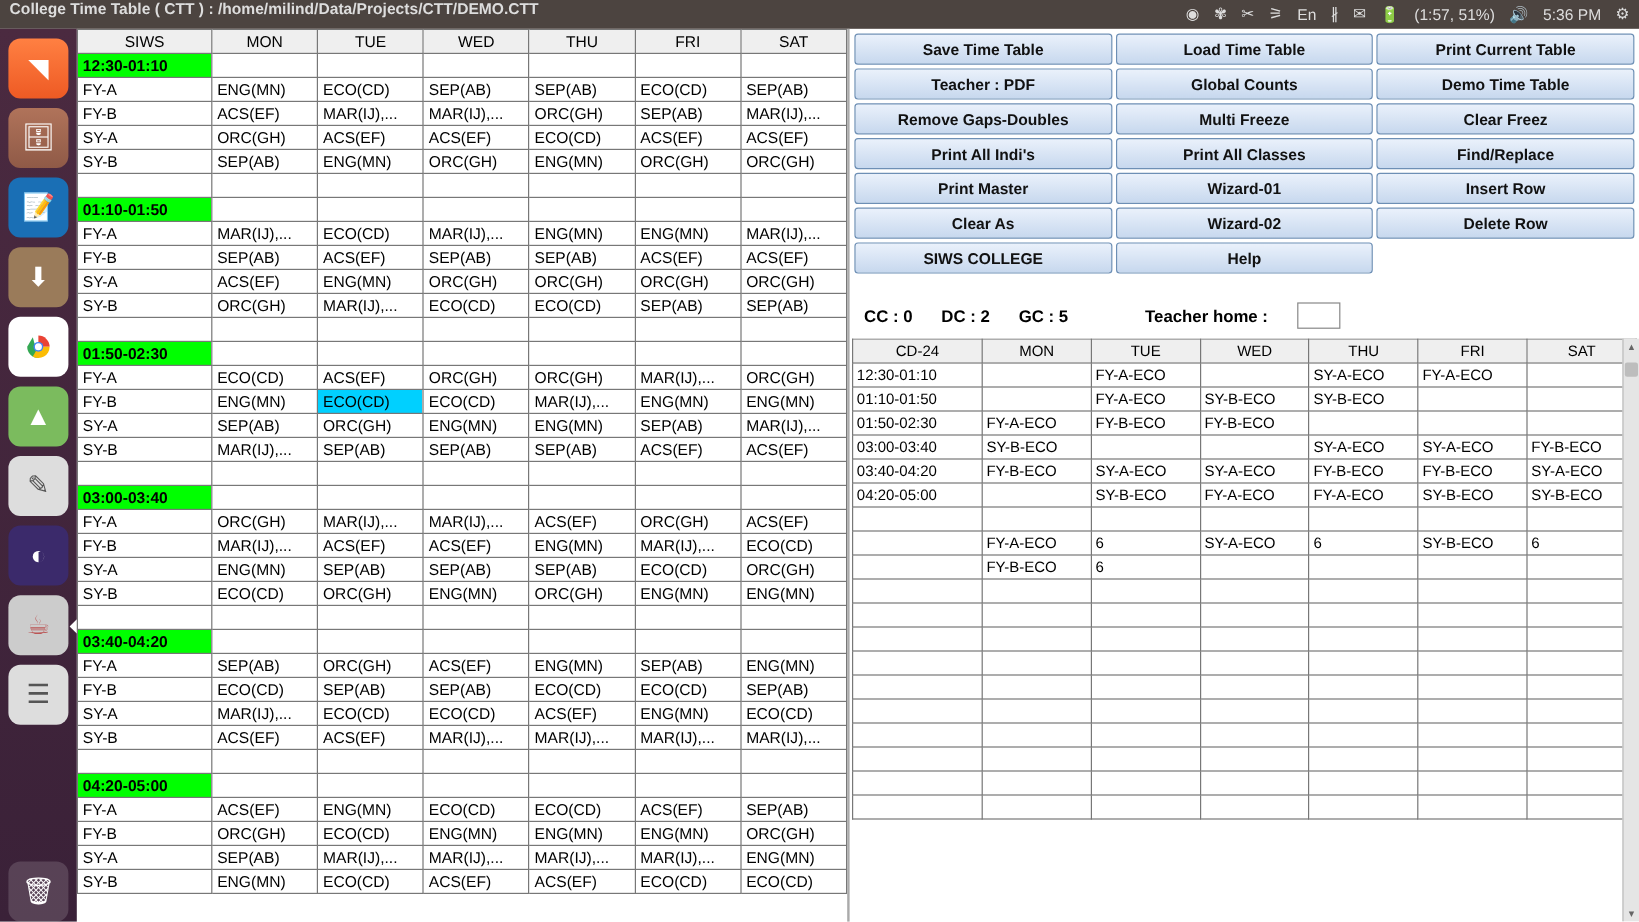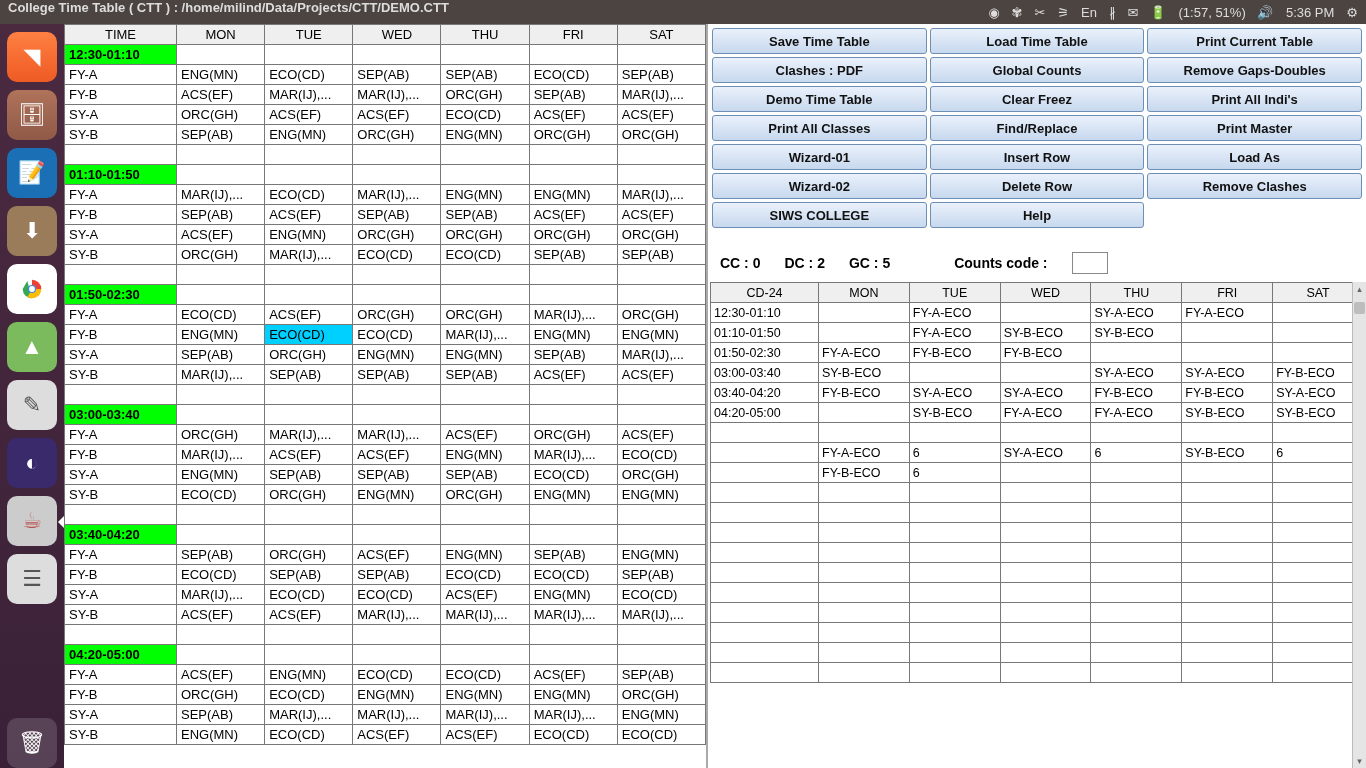--- a/index.html
+++ b/index.html
@@ -91,21 +91,21 @@
             <col style="width:112px">
             <col>
             <col>
             <col>
             <col>
             <col>
             <col>
           </colgroup>
         <thead>
             <tr id="tt-head">
-              <th>TIME</th>
+              <th>SIWS</th>
               <th>MON</th>
               <th>TUE</th>
               <th>WED</th>
               <th>THU</th>
               <th>FRI</th>
               <th>SAT</th>
             </tr>
           </thead>
         <tbody id="tt-body">
             <tr>
@@ -426,44 +426,44 @@
           </tbody>
       </table>
     </div>
   </div>
 
   <div class="right-pane">
     <div class="button-grid" id="btn-grid">
         <div class="abtn">Save Time Table</div>
         <div class="abtn">Load Time Table</div>
         <div class="abtn">Print Current Table</div>
-        <div class="abtn">Clashes : PDF</div>
+        <div class="abtn">Teacher : PDF</div>
         <div class="abtn">Global Counts</div>
+        <div class="abtn">Demo Time Table</div>
         <div class="abtn">Remove Gaps-Doubles</div>
-        <div class="abtn">Demo Time Table</div>
+        <div class="abtn">Multi Freeze</div>
         <div class="abtn">Clear Freez</div>
         <div class="abtn">Print All Indi's</div>
         <div class="abtn">Print All Classes</div>
         <div class="abtn">Find/Replace</div>
         <div class="abtn">Print Master</div>
         <div class="abtn">Wizard-01</div>
         <div class="abtn">Insert Row</div>
-        <div class="abtn">Load As</div>
+        <div class="abtn">Clear As</div>
         <div class="abtn">Wizard-02</div>
         <div class="abtn">Delete Row</div>
-        <div class="abtn">Remove Clashes</div>
         <div class="abtn">SIWS COLLEGE</div>
         <div class="abtn">Help</div>
       </div>
 
     <div class="info-row">
       <span><span>CC :</span> <span>0</span></span>
       <span><span>DC :</span> <span>2</span></span>
       <span><span>GC :</span> <span>5</span></span>
-      <span style="margin-left:40px">Counts code :</span>
+      <span style="margin-left:40px">Teacher home :</span>
       <input type="text" style="">
     </div>
 
     <div class="right-table-wrap">
       <table class="rtable">
         <colgroup>
             <col style="width:108px">
             <col>
             <col>
             <col>

